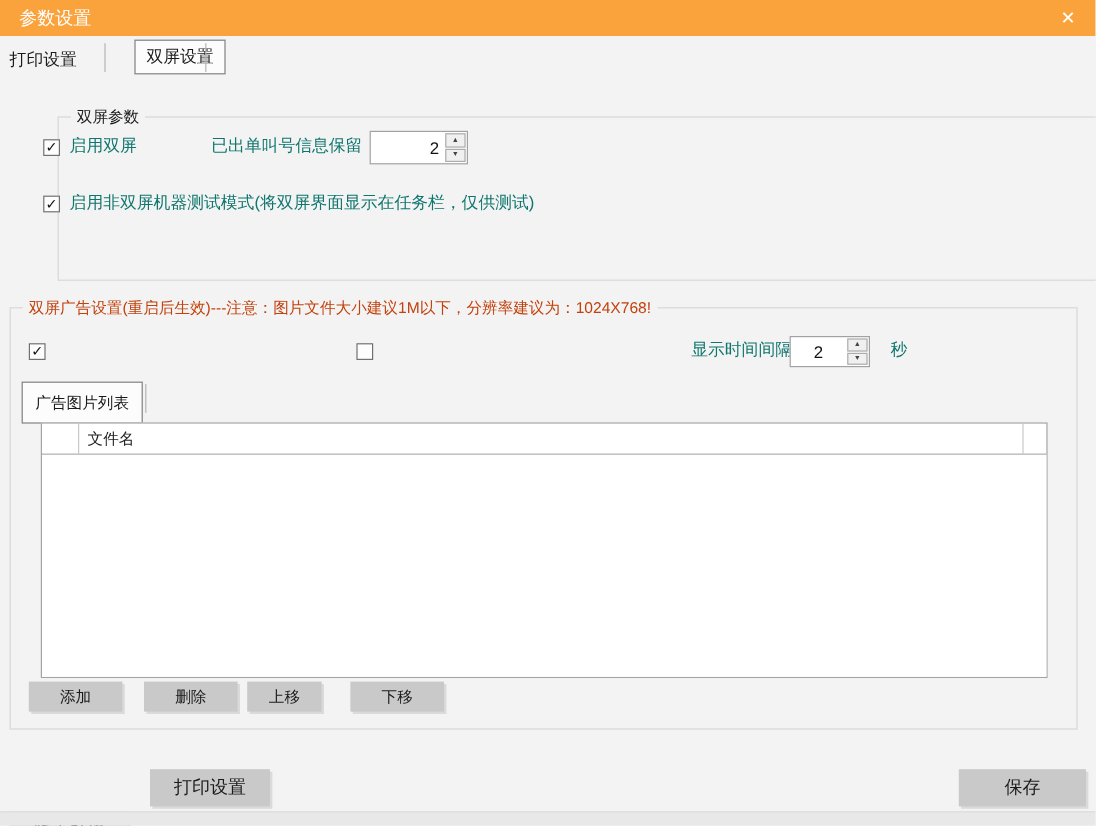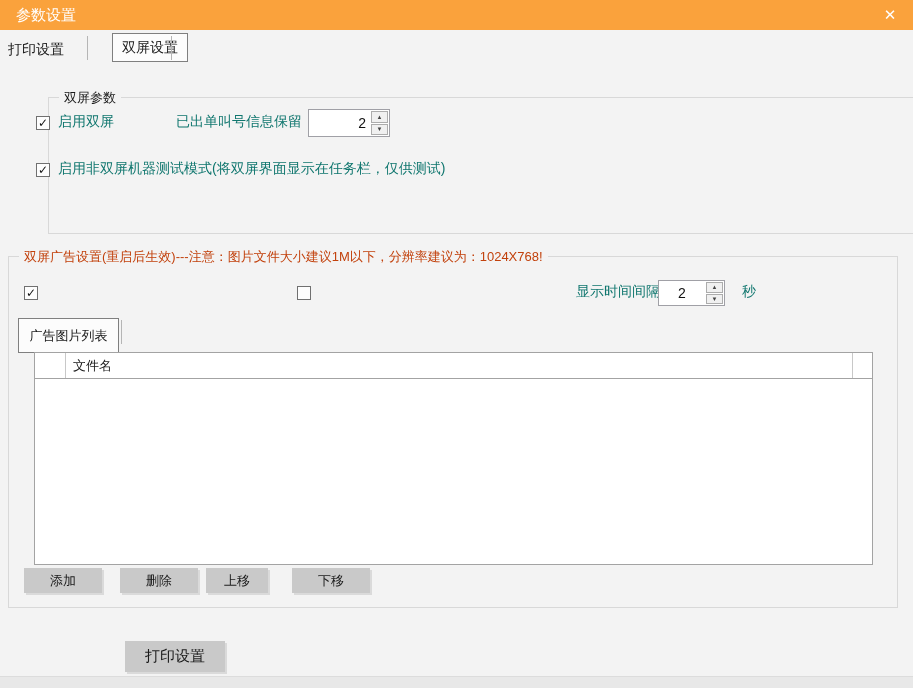--- a/index.html
+++ b/index.html
@@ -130,16 +130,17 @@
     <div class="grid-body"></div>
   </div>
 
   <button class="gbtn" style="left:24px; top:568px; width:78px; height:25px;text-align:right;">添加</button>
   <button class="gbtn" style="left:120px; top:568px; width:78px; height:25px;">删除</button>
   <button class="gbtn" style="left:206px; top:568px; width:62px; height:25px;">上移</button>
   <button class="gbtn" style="left:292px; top:568px; width:78px; height:25px;">下移</button>
 
   <button class="gbtn big" style="left:8px; top:676px; width:100px; height:35px;">版本升级</button>
   <button class="gbtn big" style="left:125px; top:641px; width:100px; height:31px;">打印设置</button>
+  <button class="gbtn big" style="left:799px; top:641px; width:106px; height:31px;">保存</button>
 
   <div class="bottom-strip"></div>
 
 </div>
 
 </body></html>

